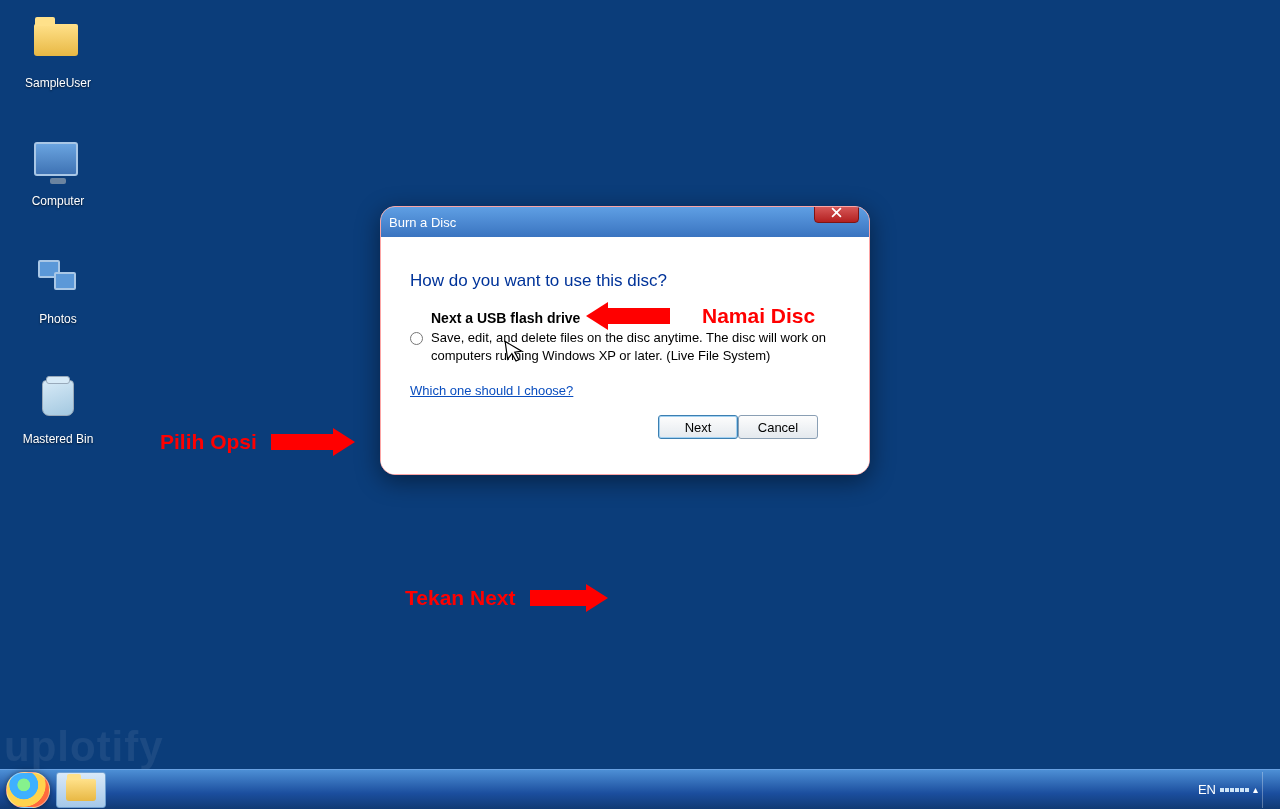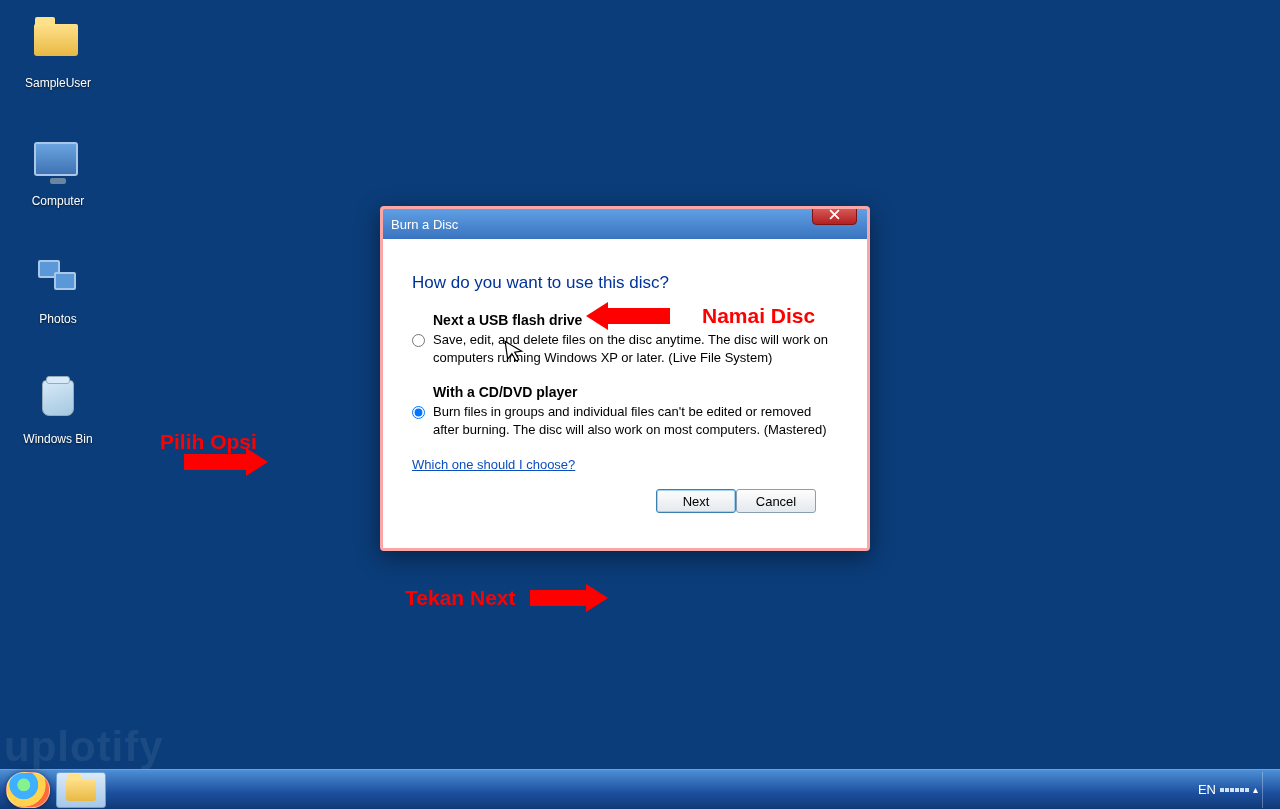--- a/index.html
+++ b/index.html
@@ -16,21 +16,21 @@
 .comp-shape{ width:44px; height:34px; border:2px solid #a9c7e6; border-radius:3px; background:linear-gradient(#6aa4e0,#3f73b4); margin-top:6px; position:relative;}
 .comp-shape::after{ content:""; position:absolute; bottom:-10px; left:14px; width:16px; height:6px; background:#6b84a0; border-radius:2px;}
 .net-shape{ width:40px; height:34px; margin:4px auto 0; position:relative;}
 .net-shape .mon{ position:absolute; width:22px; height:18px; border:2px solid #a9c7e6; background:#5b98d8; border-radius:2px;}
 .net-shape .m1{ top:0; left:0;}
 .net-shape .m2{ top:12px; left:16px;}
 .bin-shape{ width:32px; height:36px; margin:4px auto 0; background:linear-gradient(160deg,#d7eaf7,#a3c8e0); border-radius:4px 4px 7px 7px; position:relative; border:1px solid #9ab;}
 .bin-shape::before{ content:""; position:absolute; top:-5px; left:3px; right:3px; height:6px; background:#d7eaf7; border:1px solid #9ab; border-radius:3px;}
 
 
-.dialog{ position:absolute; top:206px; left:380px; width:490px; background:#fff; border:3px solid #fca5a5; border-radius:4px; box-shadow:0 6px 24px rgba(0,0,0,.45); overflow:hidden;}
+.dialog{ position:absolute; top:206px; left:380px; width:490px; background:#fff; border:1px solid #fca5a5; border-radius:15px; box-shadow:0 6px 24px rgba(0,0,0,.45); overflow:hidden;}
 .titlebar{ height:30px; background:linear-gradient(#5f9fe4,#3a74c0); position:relative; display:flex; align-items:center; padding:0 8px; color:#fff; font-size:13px;}
 .closebtn{ position:absolute; top:-6px; right:10px; width:45px; height:22px; background:linear-gradient(#e26a6a,#b32020); border:1px solid #7e1414; border-radius:0 0 4px 4px; display:flex; align-items:center; justify-content:center; color:#fff; font-size:12px; cursor:pointer;}
 .closebtn svg{ width:11px; height:11px;}
 .dlg-body{ border:1px solid #fff; border-top:none; background:#fff; padding:20px 28px 18px 28px; color:#000;margin-top:14px;}
 .heading{ color:#003399; font-size:17px; font-weight:400; margin-bottom:18px;}
 .row-title{ display:flex; align-items:center; margin-bottom:14px;}
 .row-title label{ font-size:13px; margin-right:12px; color:#000;}
 .row-title input{ flex:0 0 300px; height:24px; border:1px solid #9fb7cf; padding:2px 6px; font-size:14px; outline:none;}
 .opt{ display:flex; margin-bottom:16px;}
 .opt input[type=radio]{ margin-top:3px; margin-right:8px;}
@@ -88,21 +88,21 @@
         <div class="mon m1"></div>
         <div class="mon m2"></div>
       </div>
     </div>
   <div class="label">Photos</div>
 </div>
 <div class="desktop-icon" style="top:376px;left:18px">
   <div class="ic-img">
       <div class="bin-shape"></div>
     </div>
-  <div class="label">Windows Bin</div>
+  <div class="label">Mastered Bin</div>
 </div>
 
 <div class="dialog">
   <div class="titlebar">
     <span>Burn a Disc</span>
     <div class="closebtn">
       <svg viewBox="0 0 10 10">
           <path d="M1 1 L9 9 M9 1 L1 9" stroke="#fff" stroke-width="1.6"></path>
         </svg>
     </div>
@@ -111,48 +111,41 @@
     <div class="heading">How do you want to use this disc?</div>
 
     <div class="opt">
       <input type="radio" name="burnopt" style="">
       <div class="txt">
         <b>Next a USB flash drive</b>
         <div class="desc">Save, edit, and delete files on the disc anytime. The disc will work on computers running Windows XP or later. (Live File System)</div>
       </div>
     </div>
 
-    <div class="opt">
-      <input type="radio" name="burnopt" checked="" style="">
-      <div class="txt">
-        <b>With a CD/DVD player</b>
-        <div class="desc">Burn files in groups and individual files can't be edited or removed after burning. The disc will also work on most computers. (Mastered)</div>
-      </div>
-    </div>
 
     <a class="help-link">Which one should I choose?</a>
 
     <div class="dlg-footer">
       <button class="primary">Next</button>
       <button>Cancel</button>
     </div>
   </div>
 </div>
 
 <div class="cursor">
   <svg width="22" height="26" viewBox="0 0 22 26">
       <path d="M2 2 L2 20 L7 15 L10 23 L13 22 L10 14 L17 14 Z" fill="#fff" stroke="#000" stroke-width="1.2"></path>
     </svg>
 </div>
 
 <div class="anno" style="top:304px; left:608px;">
   <span class="arrow-left" style="width:62px;"></span>
   <span style="margin-left:32px">Namai Disc</span>
 </div>
-<div class="anno" style="top:430px; left:160px;flex-direction:column;">
+<div class="anno" style="top:430px; left:160px;">
   <span>Pilih Opsi</span>
   <span class="arrow-right" style="width:62px; margin-left:14px"></span>
 </div>
 <div class="anno" style="top:586px; left:405px;">
   <span>Tekan Next</span>
   <span class="arrow-right" style="width:56px; margin-left:14px"></span>
 </div>
 
 <div class="watermark">uplotify</div>
 

